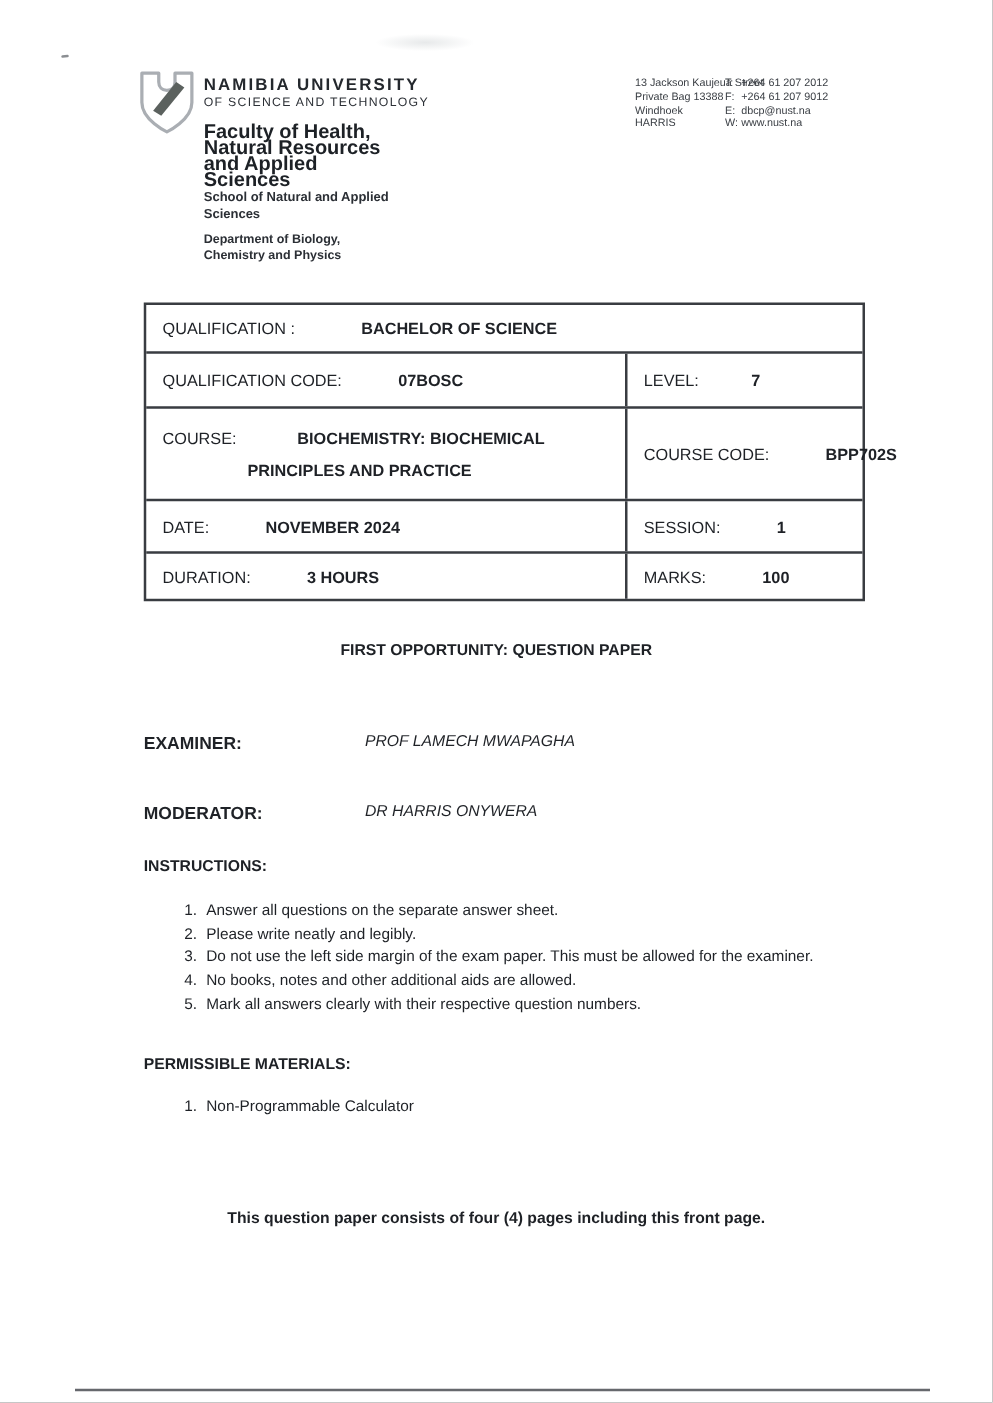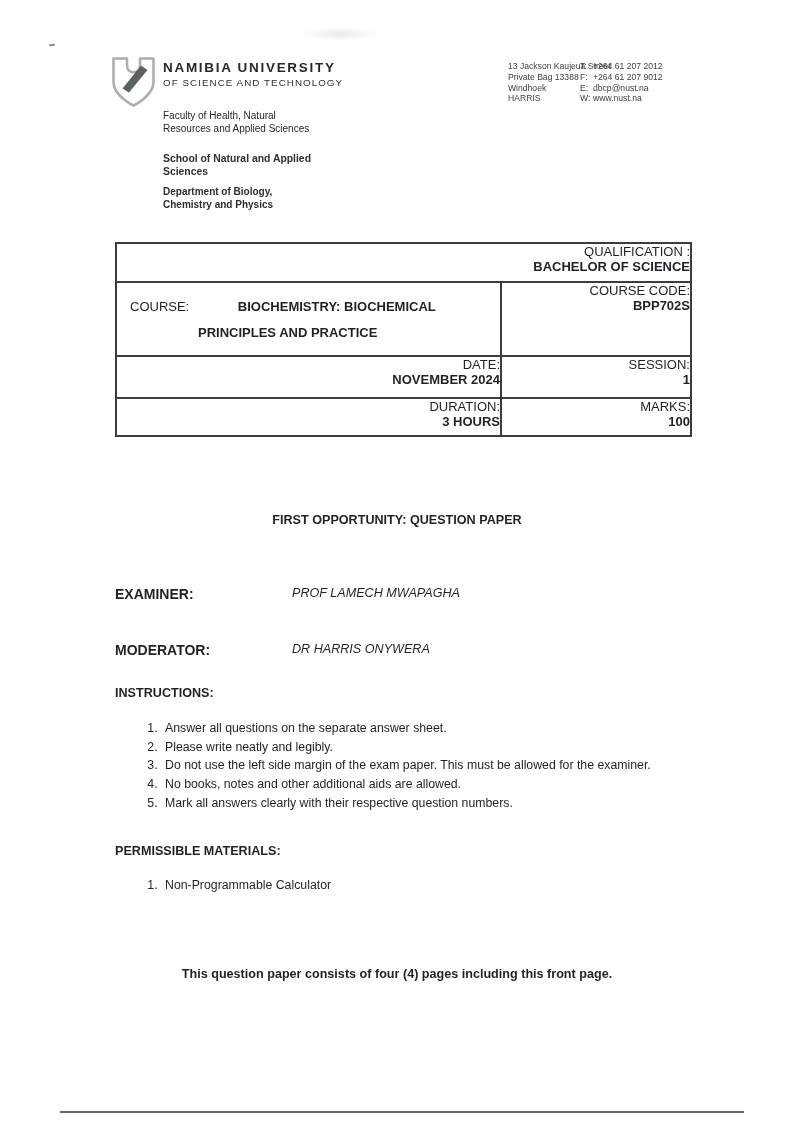--- a/index.html
+++ b/index.html
@@ -14,32 +14,32 @@
   }
   
   .artifact-dash{position:absolute;left:49px;top:44px;width:6px;height:2px;background:#8b8e92;border-radius:1px;transform:rotate(-4deg);}
   .artifact-smudge{position:absolute;left:300px;top:27px;width:80px;height:14px;background:radial-gradient(ellipse at center,#e7e9ea 0%,rgba(255,255,255,0) 70%);}
   .scan-edge-line{position:absolute;left:60px;top:1111px;width:684px;height:2px;background:#4b4e53;opacity:.85;}
 
   
   .logo{position:absolute;left:110px;top:55px;}
   .wordmark1{position:absolute;left:163px;top:60px;font-size:13.5px;font-weight:700;letter-spacing:1.7px;color:#24282d;white-space:nowrap;}
   .wordmark2{position:absolute;left:163px;top:77px;font-size:9.8px;font-weight:400;letter-spacing:1.05px;color:#2c3036;white-space:nowrap;}
-  .faculty{position:absolute;left:163px;top:109px;width:152px;font-size:10px;font-weight:400;line-height:13px;color:#1d2126;}
+  .faculty{position:absolute;left:163px;top:99px;width:152px;font-size:16px;font-weight:700;line-height:13px;color:#1d2126;}
   .school{position:absolute;left:163px;top:152px;width:162px;font-size:10.4px;font-weight:700;line-height:13px;color:#2b2f35;}
   .department{position:absolute;left:163px;top:186px;width:140px;font-size:10px;font-weight:700;line-height:12.5px;color:#2b2f35;}
   .addr-col{position:absolute;left:508px;top:61px;font-size:8.6px;line-height:10.8px;color:#3c4046;white-space:nowrap;}
   .phone-col{position:absolute;left:580px;top:61px;font-size:8.6px;line-height:10.8px;color:#3c4046;white-space:nowrap;}
   .phone-col .clabel{display:inline-block;width:13px;}
 
   
   .itable{position:absolute;left:115px;top:242px;width:577px;border:2px solid #393c41;box-sizing:border-box;font-size:13px;color:#1e2126;}
   .itable .row{display:flex;border-top:2px solid #393c41;box-sizing:border-box;}
   .itable .row:first-child{border-top:none;}
-  .cell{display:flex;align-items:flex-end;padding-left:13px;box-sizing:border-box;flex-direction:column;}
+  .cell{display:flex;align-items:center;padding-left:13px;box-sizing:border-box;}
   .cell-left{flex:0 0 383px;}
   .cell-right{flex:1;border-left:2px solid #393c41;}
   .h38{height:37px}.h42{height:42px}.h72{height:72px}.h40{height:40px}.h36{height:36px}
   .lbl{font-weight:400;white-space:pre;}
   .val{font-weight:700;margin-left:7px;white-space:pre;padding-left:38px;}
   .val-wide{margin-left:15px;}
   .course-cell{flex-direction:column;align-items:flex-start;justify-content:center;}
   .course-line2{font-weight:700;margin-left:68px;margin-top:11px;}
 
   
@@ -90,20 +90,30 @@
     <div><span class="clabel">F:</span><span>+264 61 207 9012</span></div>
     <div><span class="clabel">E:</span><span>dbcp@nust.na</span></div>
     <div><span class="clabel">W:</span><span>www.nust.na</span></div>
   </div>
 
   <div class="itable">
     <div class="row">
       <div class="cell h38" style="flex:1;">
         <span class="lbl">QUALIFICATION :</span>
         <span class="val val-wide">BACHELOR OF SCIENCE</span>
+      </div>
+    </div>
+    <div class="row">
+      <div class="cell cell-left h42">
+        <span class="lbl">QUALIFICATION CODE:</span>
+        <span class="val">07BOSC</span>
+      </div>
+      <div class="cell cell-right h42">
+        <span class="lbl">LEVEL:</span>
+        <span class="val" style="margin-left:4px;">7</span>
       </div>
     </div>
     <div class="row">
       <div class="cell cell-left course-cell h72">
         <div>
           <span class="lbl">COURSE:</span>
           <span class="val">BIOCHEMISTRY: BIOCHEMICAL</span>
         </div>
         <div class="course-line2">PRINCIPLES AND PRACTICE</div>
       </div>

